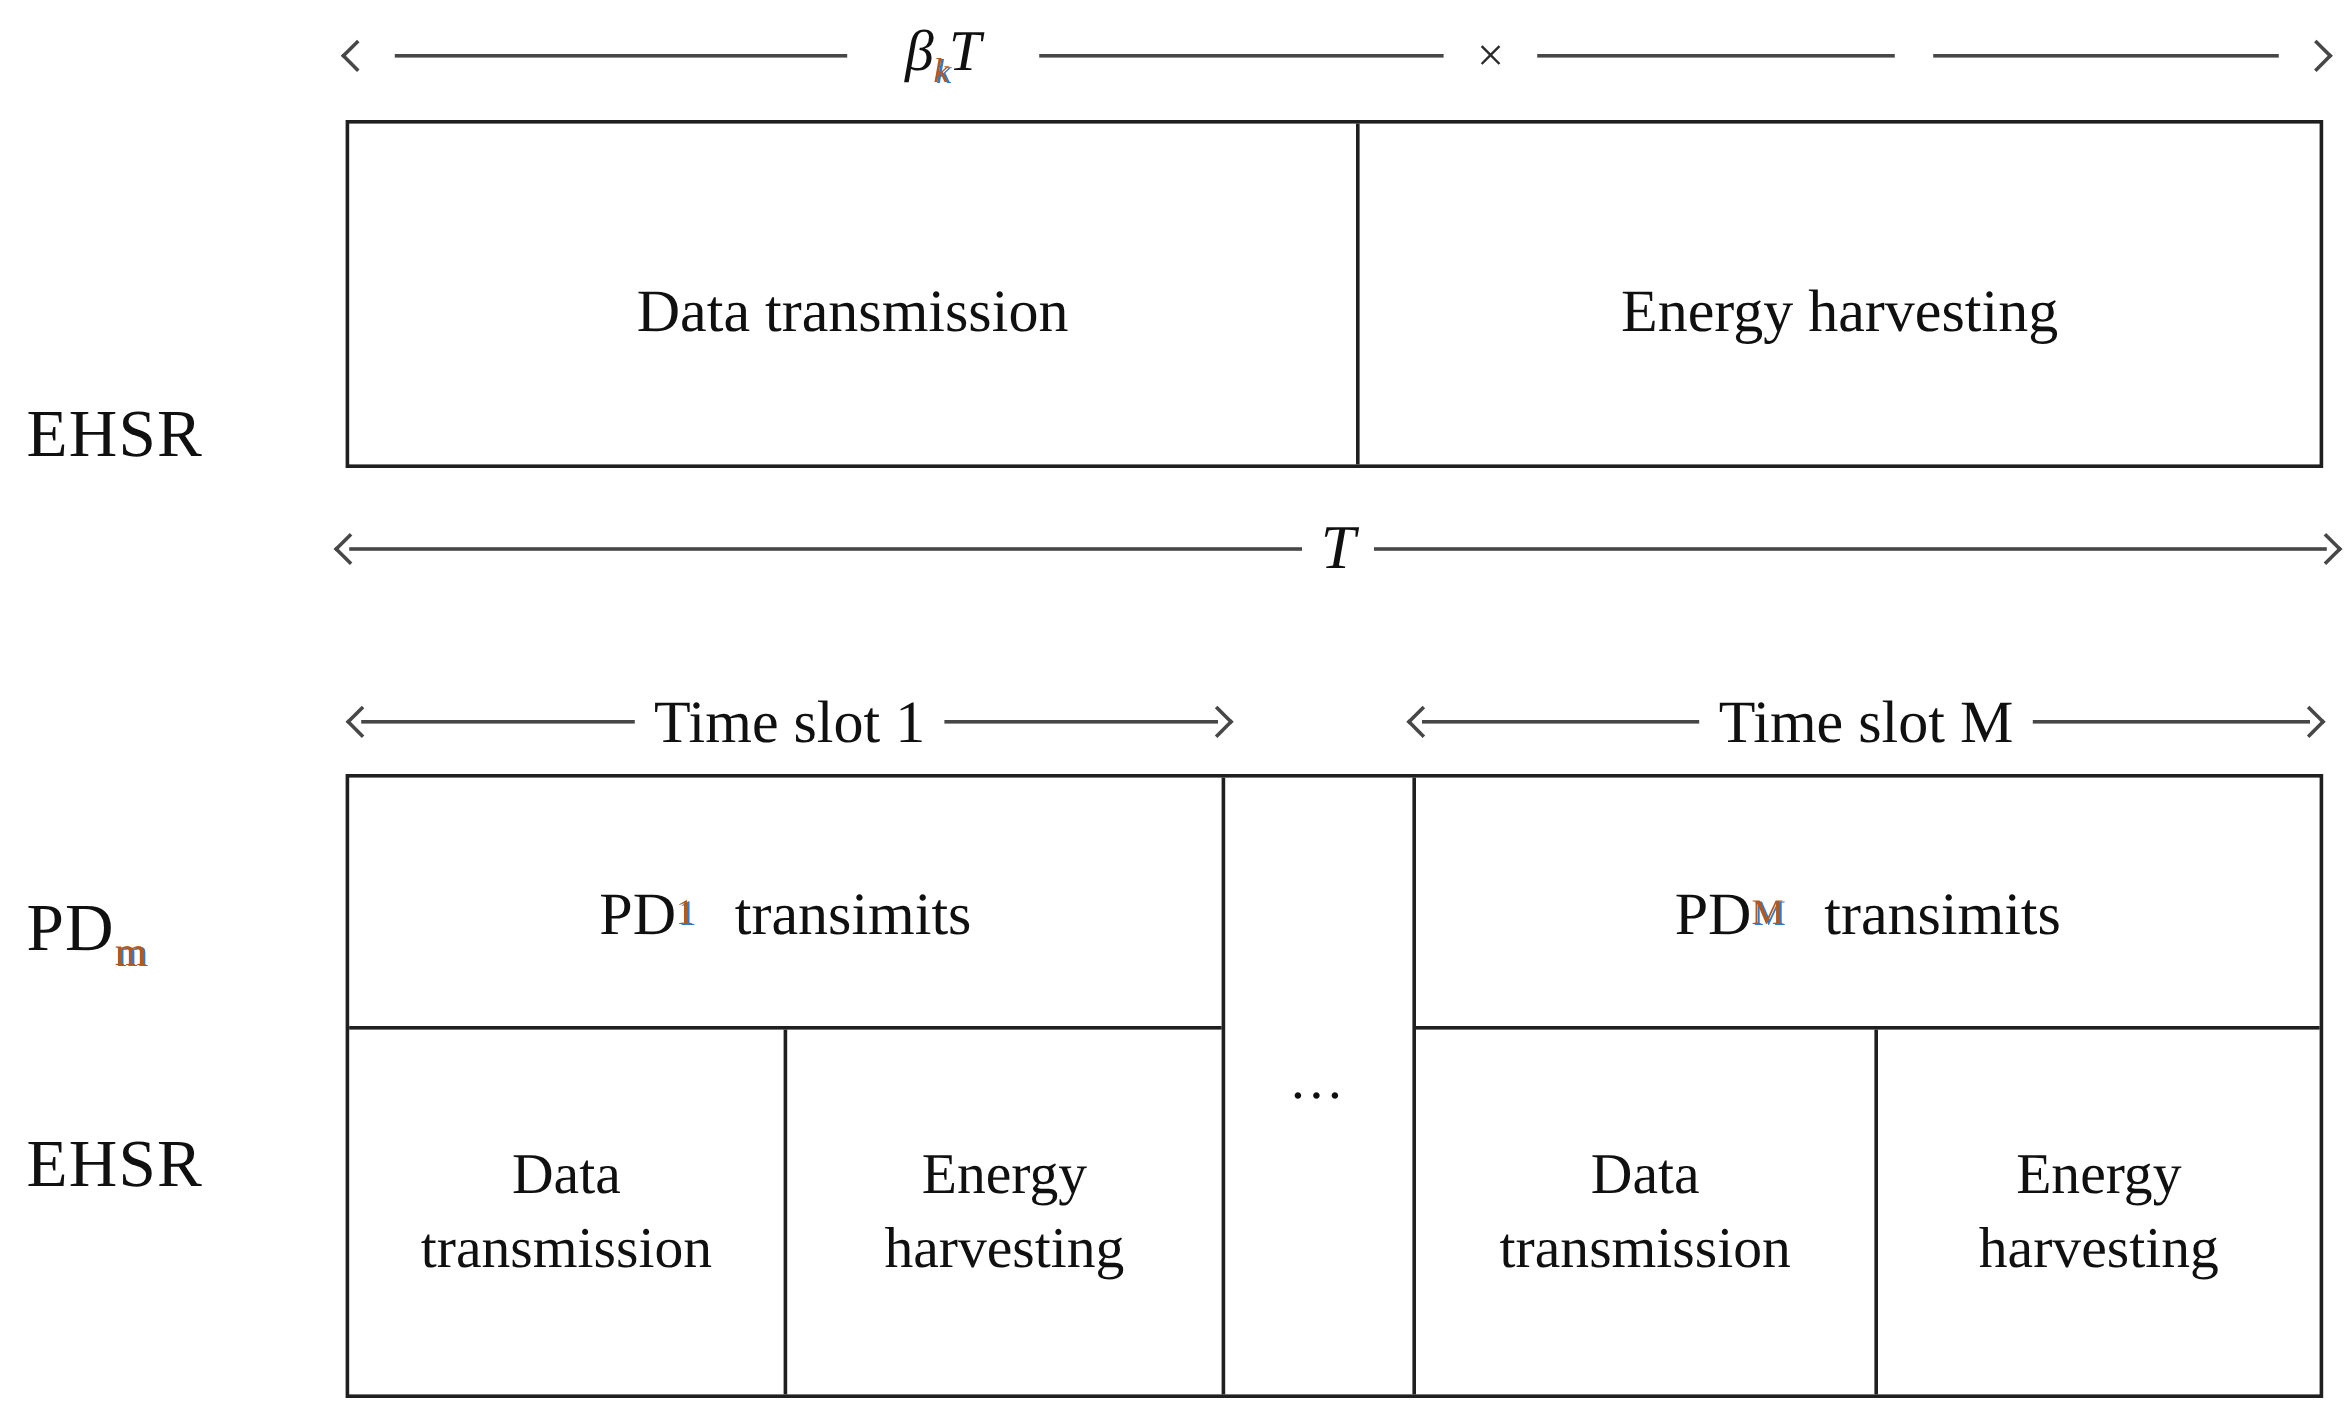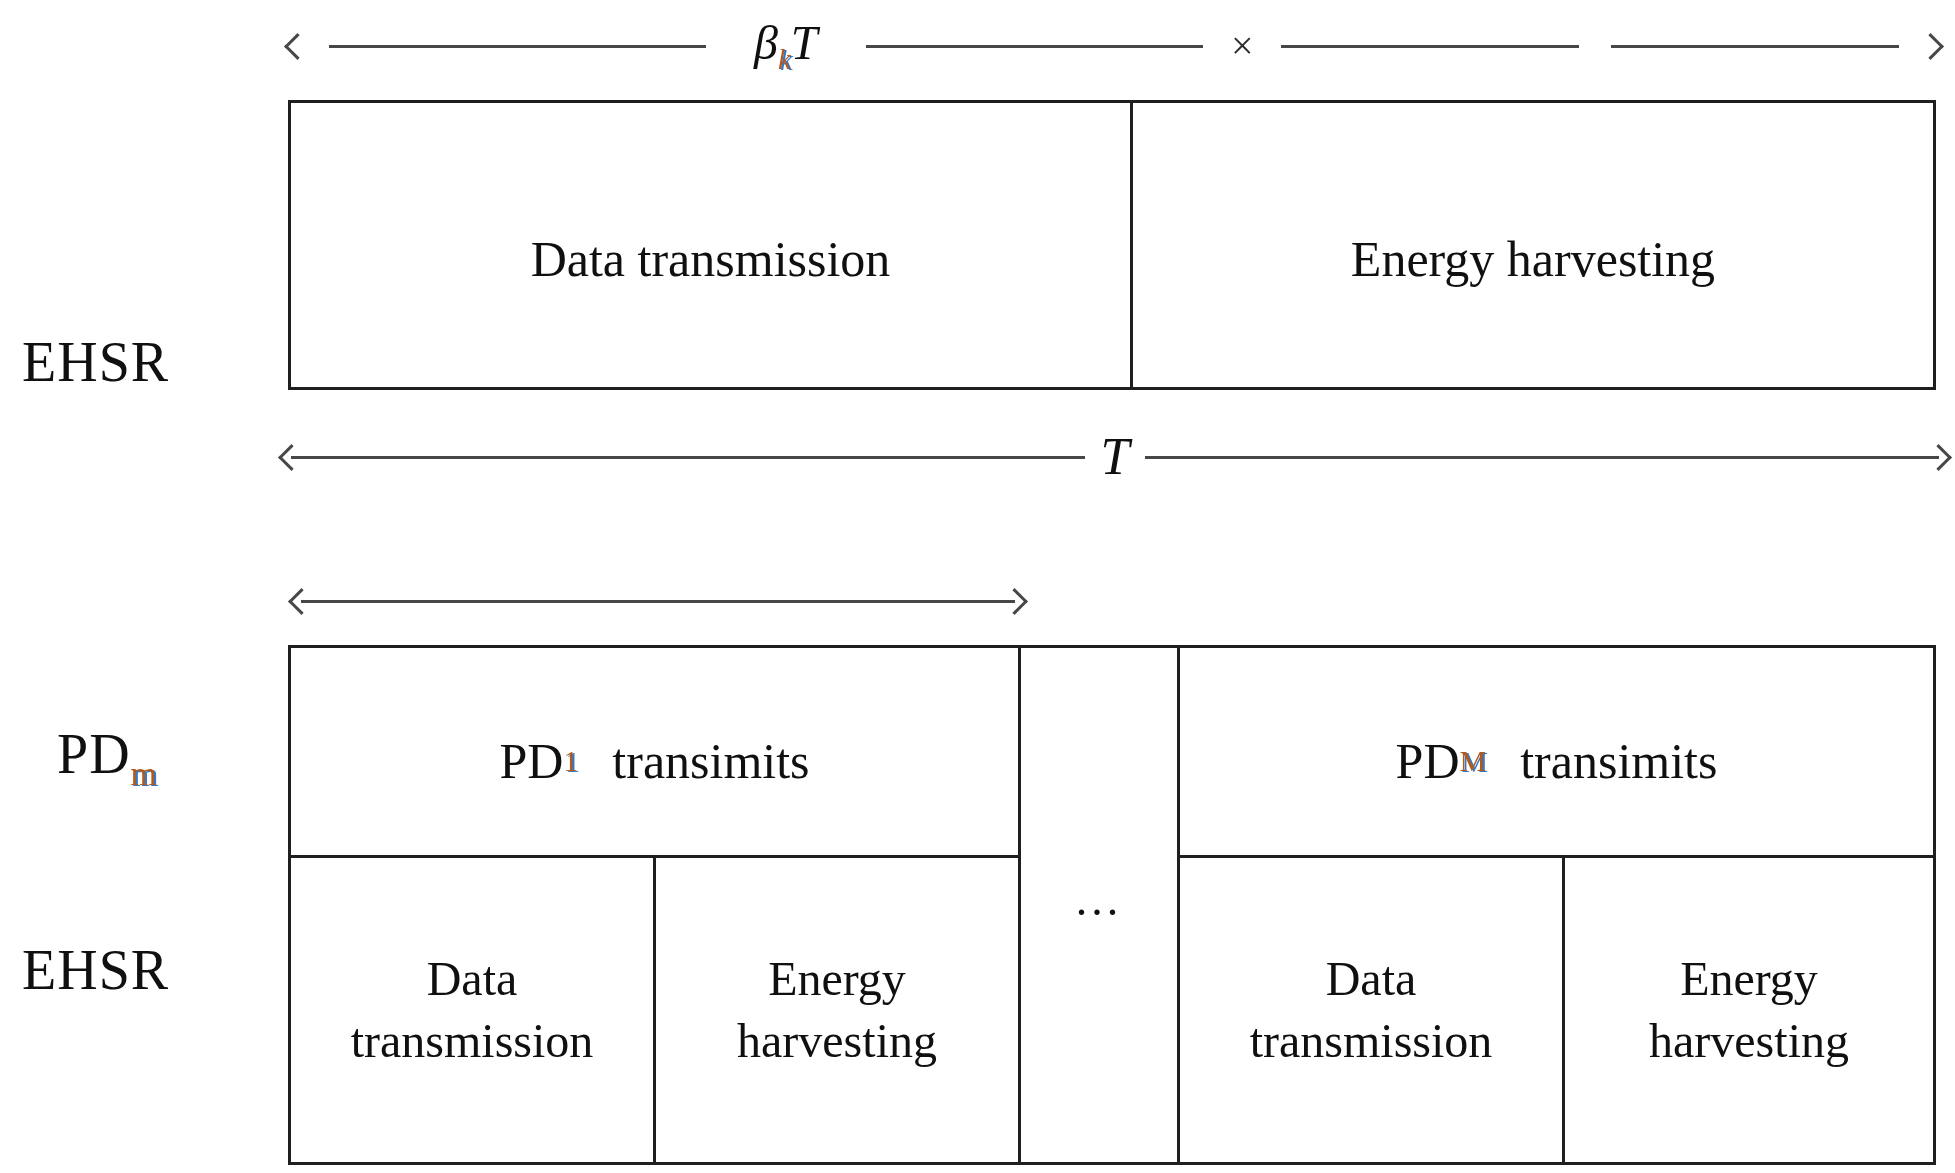--- a/index.html
+++ b/index.html
@@ -45,21 +45,21 @@
           display:flex;align-items:center;justify-content:center;}
   .dots{font-size:46px;letter-spacing:4px;line-height:1;padding-bottom:10px;}
   .pdgap{display:inline-block;width:34px;}
 </style>
 </head>
 <body>
 
 <div id="canvas">
 
   <div class="sidelbl" style="left:22px;top:330px;">EHSR</div>
-  <div class="sidelbl" style="left:22px;top:722px;margin-left:35px;">
+  <div class="sidelbl" style="left:22px;top:742px;">
     <span>PD</span><span class="sub">m</span>
   </div>
   <div class="sidelbl" style="left:22px;top:938px;">EHSR</div>
 
   <div class="harrow" style="left:288px;top:18px;width:1652px;height:56px;gap:32px;">
     <span class="chev l"></span>
     <span class="ln" style="flex-grow:3.8;"></span>
     <span class="albl math">
       <span>β</span><span class="sub">k</span><span>T</span>
     </span>
@@ -79,20 +79,28 @@
     <span class="chev l"></span>
     <span class="ln" style="flex-grow:1;"></span>
     <span class="albl math" style="font-size:52px;">T</span>
     <span class="ln" style="flex-grow:1;"></span>
     <span class="chev r"></span>
   </div>
 
   <div class="harrow" style="left:292px;top:572px;width:732px;height:58px;">
     <span class="chev l"></span>
     <span class="ln" style="flex-grow:1;"></span>
+    <span class="albl" style="font-size:50px;">Time slot 1</span>
+    <span class="ln" style="flex-grow:1;"></span>
+    <span class="chev r"></span>
+  </div>
+  <div class="harrow" style="left:1176px;top:572px;width:758px;height:58px;">
+    <span class="chev l"></span>
+    <span class="ln" style="flex-grow:1;"></span>
+    <span class="albl" style="font-size:50px;">Time slot M</span>
     <span class="ln" style="flex-grow:1;"></span>
     <span class="chev r"></span>
   </div>
 
   <div class="box" style="left:288px;top:645px;width:1648px;height:520px;">
 
     <div class="col" style="left:0;width:727px;">
       <div class="pdrow">
         <span>PD</span>
           <span class="sub">1</span>

